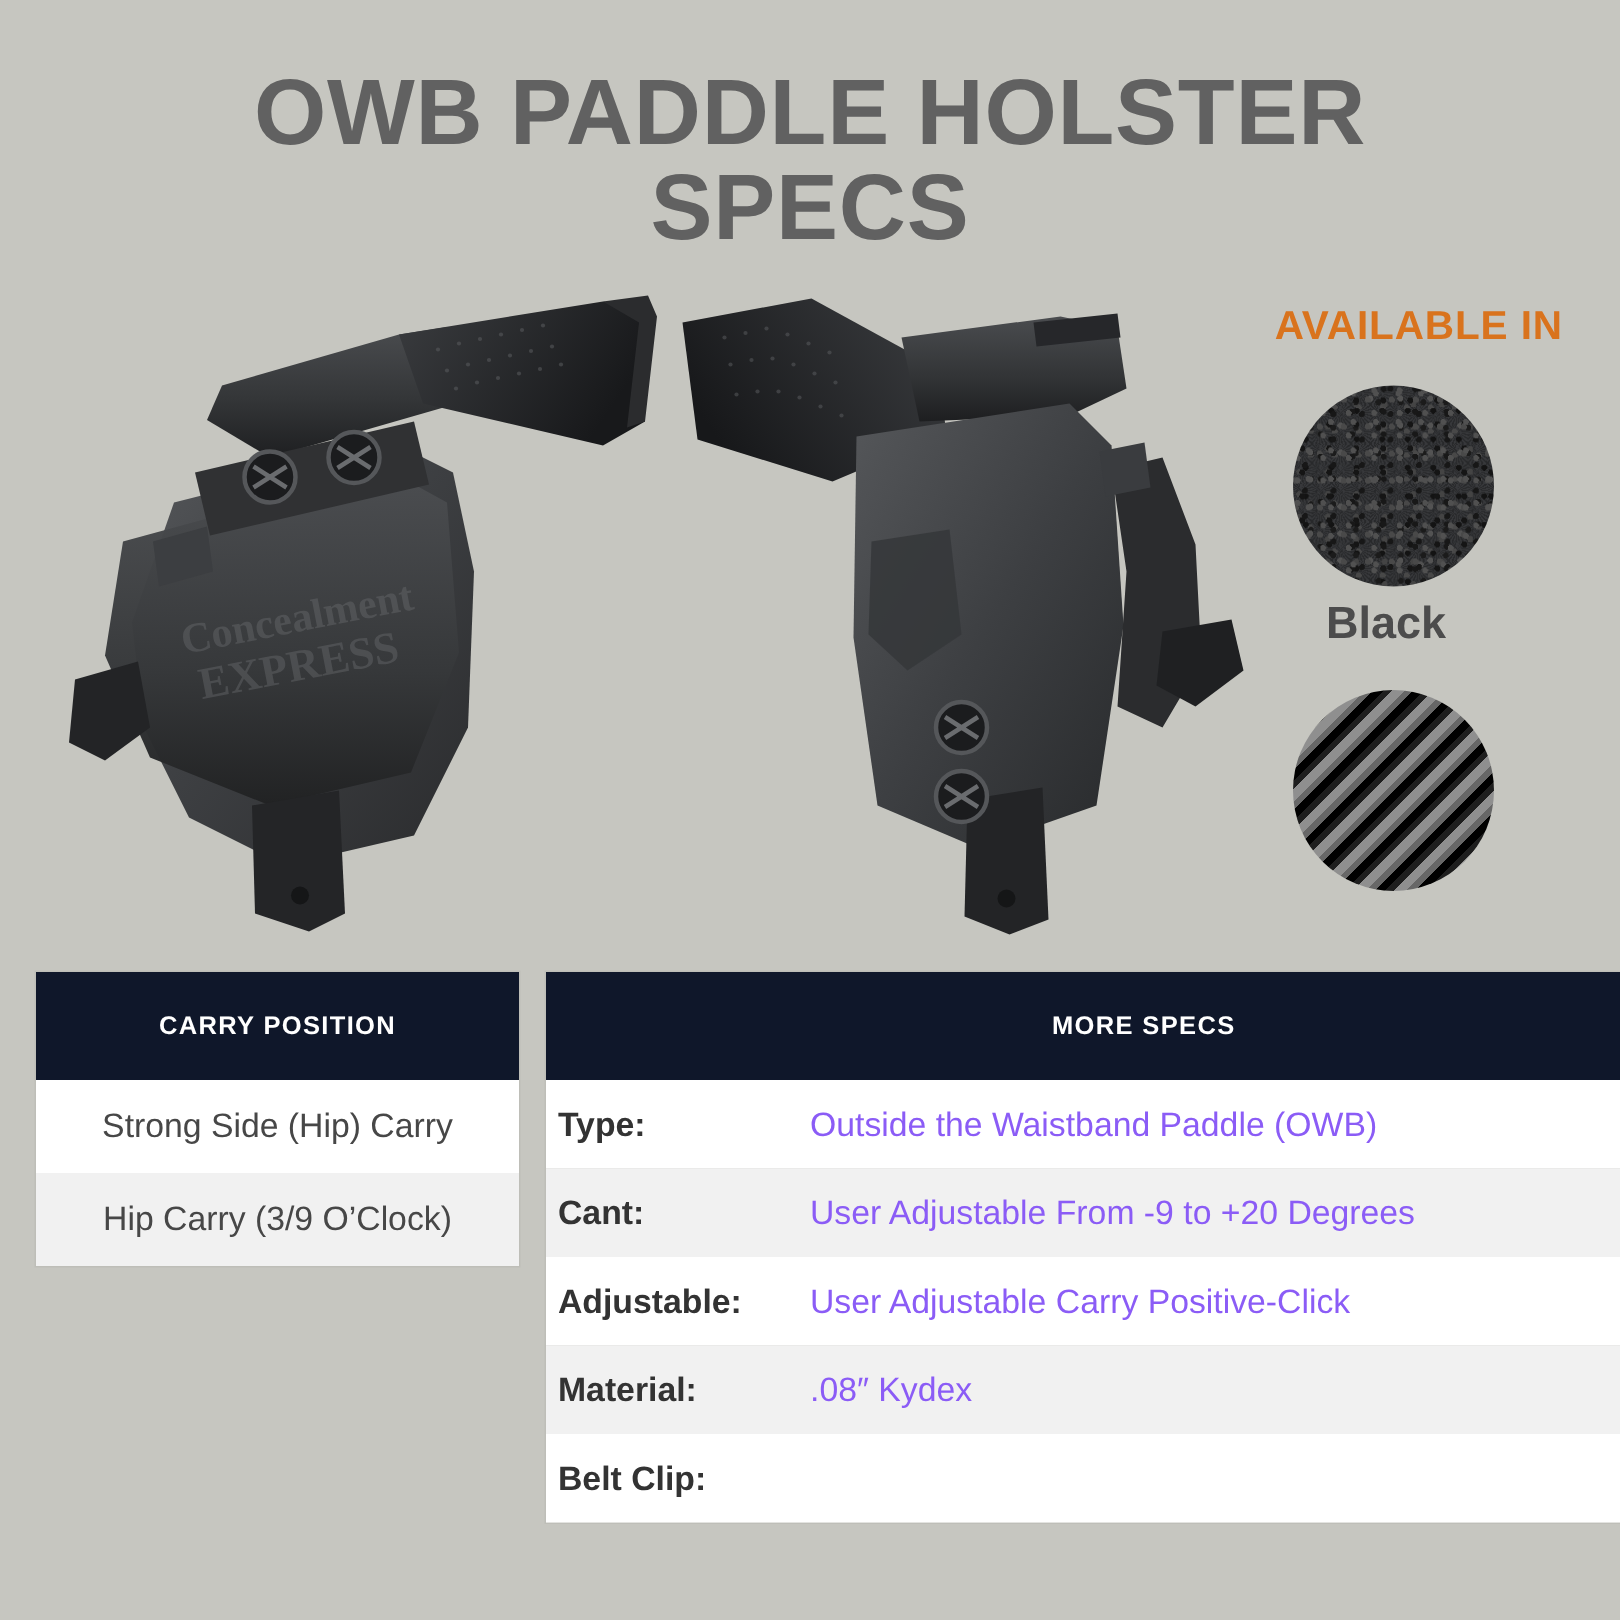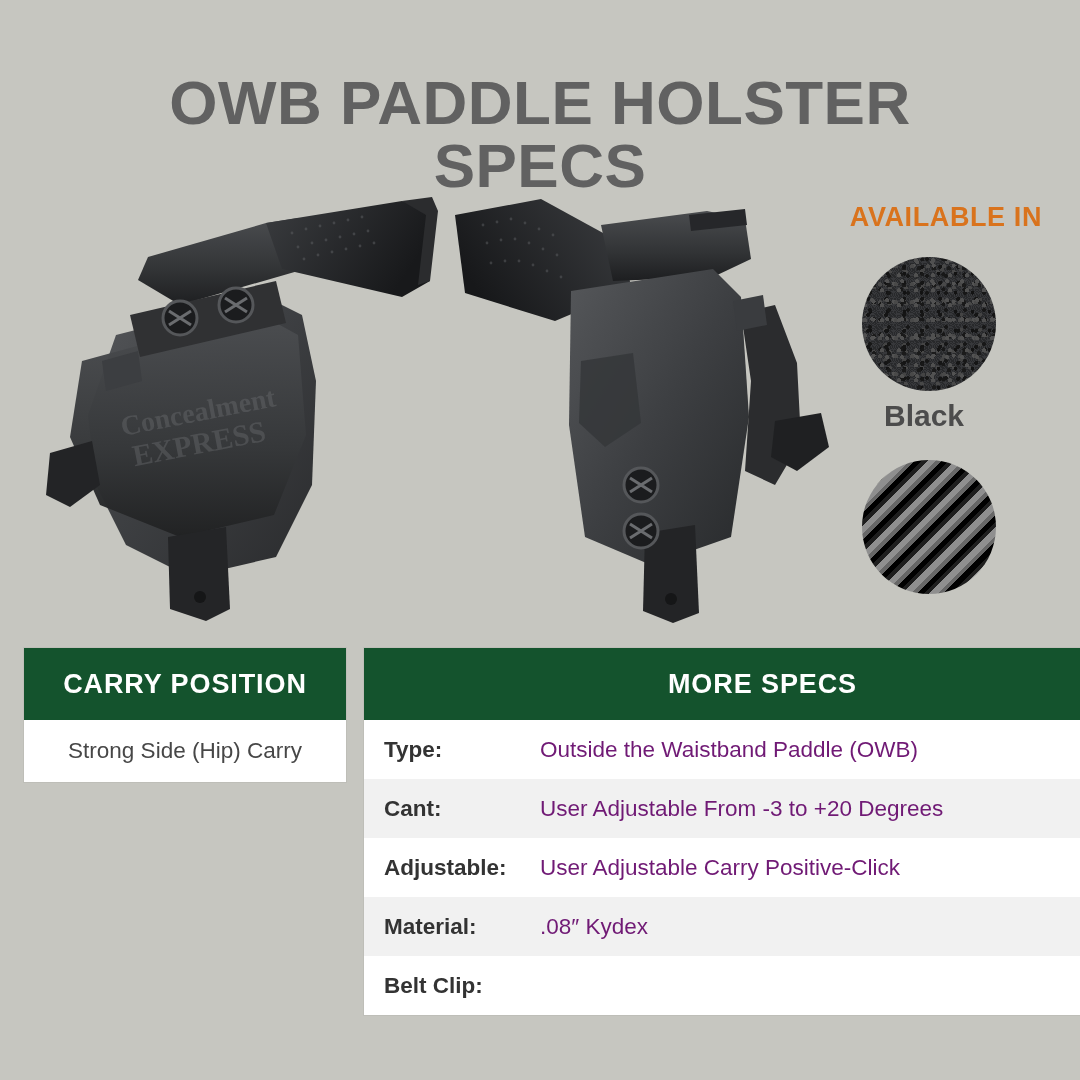--- a/index.html
+++ b/index.html
@@ -19,21 +19,20 @@
     top: 44px;
     left: 0;
     width: 1080px;
     text-align: center;
     font-size: 62px;
     font-weight: 700;
     letter-spacing: 0.5px;
     line-height: 1.02;
     color: #616161;
     white-space: pre-line;
-    margin-top: 27px;
   }
 
   
   .product-area {
     position: absolute;
     top: 185px;
     left: 20px;
     width: 790px;
     height: 440px;
   }
@@ -124,23 +123,23 @@
 
   
   .table {
     position: absolute;
     box-shadow: 0 0 0 1px rgba(0,0,0,0.04);
   }
   .table-carry { left: 24px;  top: 648px; width: 322px; }
   .table-specs { left: 364px; top: 648px; width: 797px; }
 
   .thead {
-    background: #14532d;
+    background: #0f172a;
     color: #ffffff;
-    font-size: 27px;
+    font-size: 17px;
     font-weight: 700;
     letter-spacing: 0.9px;
     text-align: center;
     height: 72px;
     line-height: 72px;
   }
 
   .row {
     display: flex;
     align-items: center;
@@ -151,27 +150,27 @@
   .row.odd  { background: #ffffff; }
   .row.even { background: #f1f1f1; }
 
   
   .table-carry .row { justify-content: center; height: 62px; }
 
   
   .spec-label {
     font-weight: 700;
     color: #333333;
-    padding-left: 20px;
+    padding-left: 8px;
     white-space: nowrap;
   }
   .spec-value {
     position: absolute;
     left: 176px;
-    color: #701a75;
+    color: #8b5cf6;
     white-space: nowrap;
   }
   .table-specs .row { position: relative; }
 </style>
 </head>
 <body>
 
 <div class="title">OWB PADDLE HOLSTER
 SPECS</div>
 
@@ -335,33 +334,36 @@
   <div class="swatch swatch-cf">
     <div class="tex-cf"></div>
   </div>
 </div>
 
 <div class="table table-carry">
   <div class="thead">CARRY POSITION</div>
   <div class="row odd">
     <span>Strong Side (Hip) Carry</span>
   </div>
+  <div class="row even">
+    <span>Hip Carry (3/9 O’Clock)</span>
+  </div>
 </div>
 
 <div class="table table-specs">
   <div class="thead">MORE SPECS</div>
 
   <div class="row odd">
     <span class="spec-label">Type:</span>
     <span class="spec-value">Outside the Waistband Paddle (OWB)</span>
   </div>
 
   <div class="row even">
     <span class="spec-label">Cant:</span>
-    <span class="spec-value">User Adjustable From -3 to +20 Degrees</span>
+    <span class="spec-value">User Adjustable From -9 to +20 Degrees</span>
   </div>
 
   <div class="row odd">
     <span class="spec-label">Adjustable:</span>
     <span class="spec-value">User Adjustable Carry Positive-Click</span>
   </div>
 
   <div class="row even">
     <span class="spec-label">Material:</span>
     <span class="spec-value">.08″ Kydex</span>

